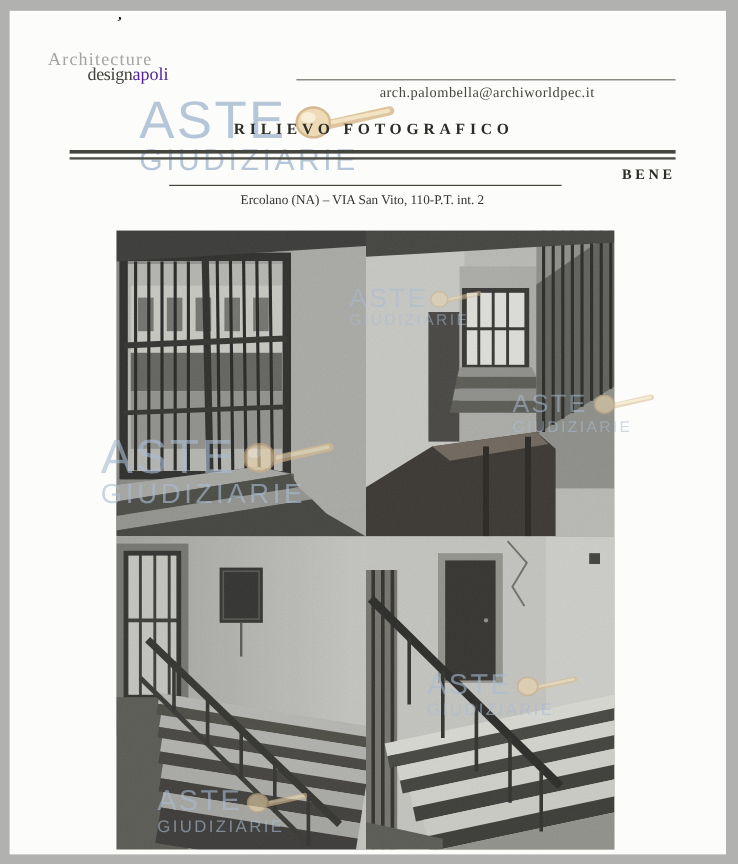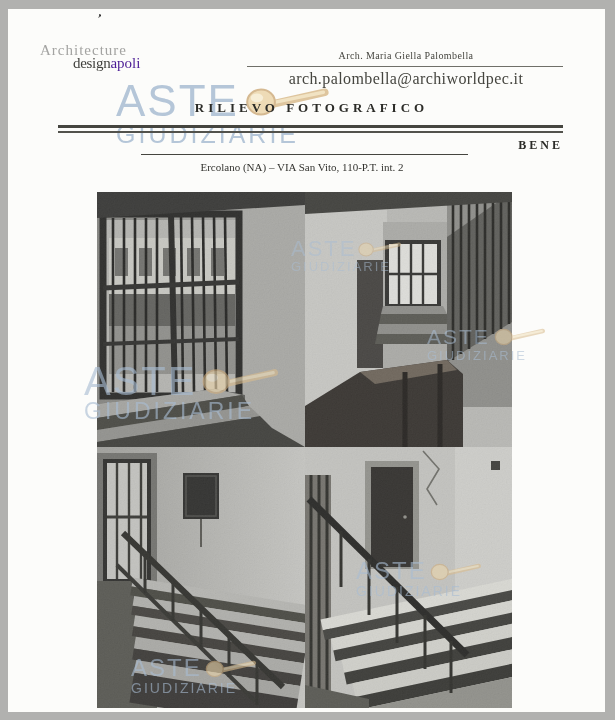--- a/index.html
+++ b/index.html
@@ -14,21 +14,21 @@
   .photo svg{display:block}
 
   
   .artifact{left:97px;top:11px;font-size:12px;font-weight:bold;transform:rotate(14deg);color:#111}
   .logo1{left:40px;top:42px;font-size:15px;letter-spacing:1px;color:#a3a3a1}
   .logo2{left:73px;top:55px;font-size:15px}
   .logo2 .b{font-weight:normal;color:#3f3f3b;letter-spacing:-.3px}
   .logo2 .l{color:#4c1d95}
   .contact-name{left:250px;top:50px;width:312px;text-align:center;font-size:10px;color:#45453f;letter-spacing:.4px}
   .name-line{left:247px;top:66px;width:316px;height:0;border-top:1.5px solid #6f6f68}
-  .contact-email{left:250px;top:70px;width:312px;text-align:center;font-size:16px;color:#45453f;letter-spacing:.4px}
+  .contact-email{left:250px;top:70px;width:312px;text-align:center;font-size:12px;color:#45453f;letter-spacing:.4px}
   .title{left:60px;top:100px;width:503px;text-align:center;font-size:13px;font-weight:600;letter-spacing:4px;color:#2b2b27}
   .double-line{left:58px;top:125px;width:505px;height:8px;border-top:3px solid #45453f;border-bottom:2.5px solid #52524c}
   .bene{left:60px;top:138px;width:503px;text-align:right;font-size:12px;font-weight:700;letter-spacing:3px;color:#2b2b27}
   .bene-line{left:141px;top:154px;width:327px;height:0;border-top:1.5px solid #45453f}
   .address{left:42px;top:161px;width:520px;text-align:center;font-size:11px;font-weight:400;color:#33332f}
 
   
   .wm .wm-top{display:flex;align-items:center}
   .wm-aste{font-family:"Liberation Sans",sans-serif;font-weight:400;color:#a9bdd3;letter-spacing:2px;line-height:.85}
   .wm-giud{font-family:"Liberation Sans",sans-serif;font-weight:400;color:#a9bdd3;letter-spacing:2px;line-height:1}
@@ -67,21 +67,20 @@
 <body>
 
 <div class="scan">
   <div class="paper"></div>
 
   <span class="abs ink artifact">’</span>
 
   <div class="abs ink logo1">Architecture</div>
   <div class="abs ink logo2"><span class="b">design</span><span class="l">apoli</span></div>
 
-  <div class="abs ink contact-name">Arch. Maria Giella Palombella</div>
   <div class="abs ink name-line"></div>
   <div class="abs ink contact-email">arch.palombella@archiworldpec.it</div>
 
   <div class="abs wm wm1">
     <div class="wm-top">
       <span class="wm-aste">ASTE</span>
       <svg class="gavel" viewBox="0 0 64 26">
         <path d="M20 15 L60 6" stroke="#d9bc8e" stroke-width="5.5" stroke-linecap="round"></path>
         <path d="M20 14 L59 6" stroke="#f0dfba" stroke-width="2.5" stroke-linecap="round"></path>
         <ellipse cx="14" cy="13" rx="10" ry="9" fill="#ecd6ab"></ellipse>

